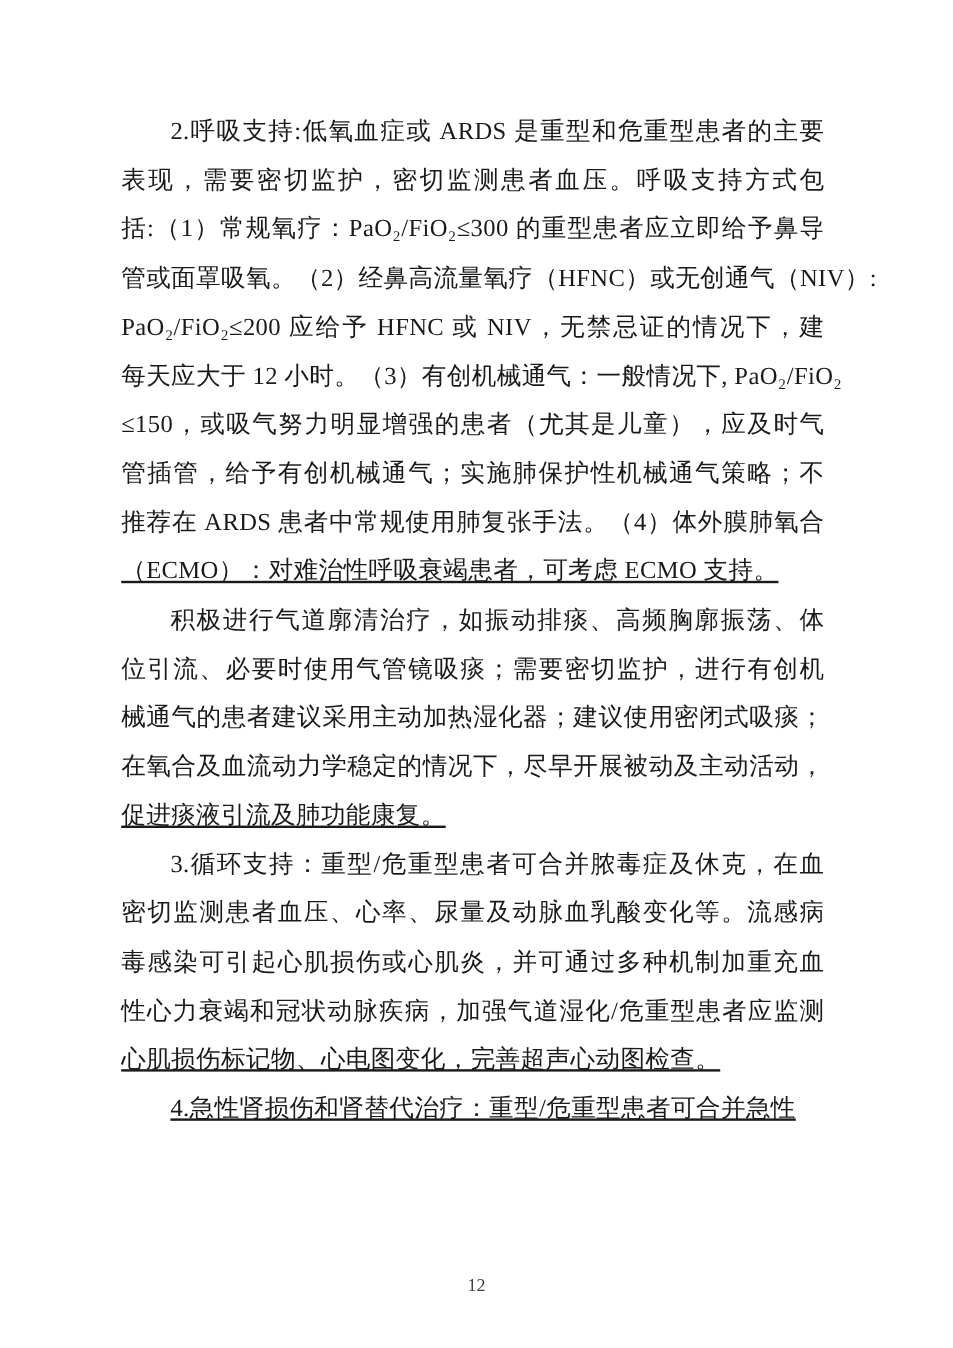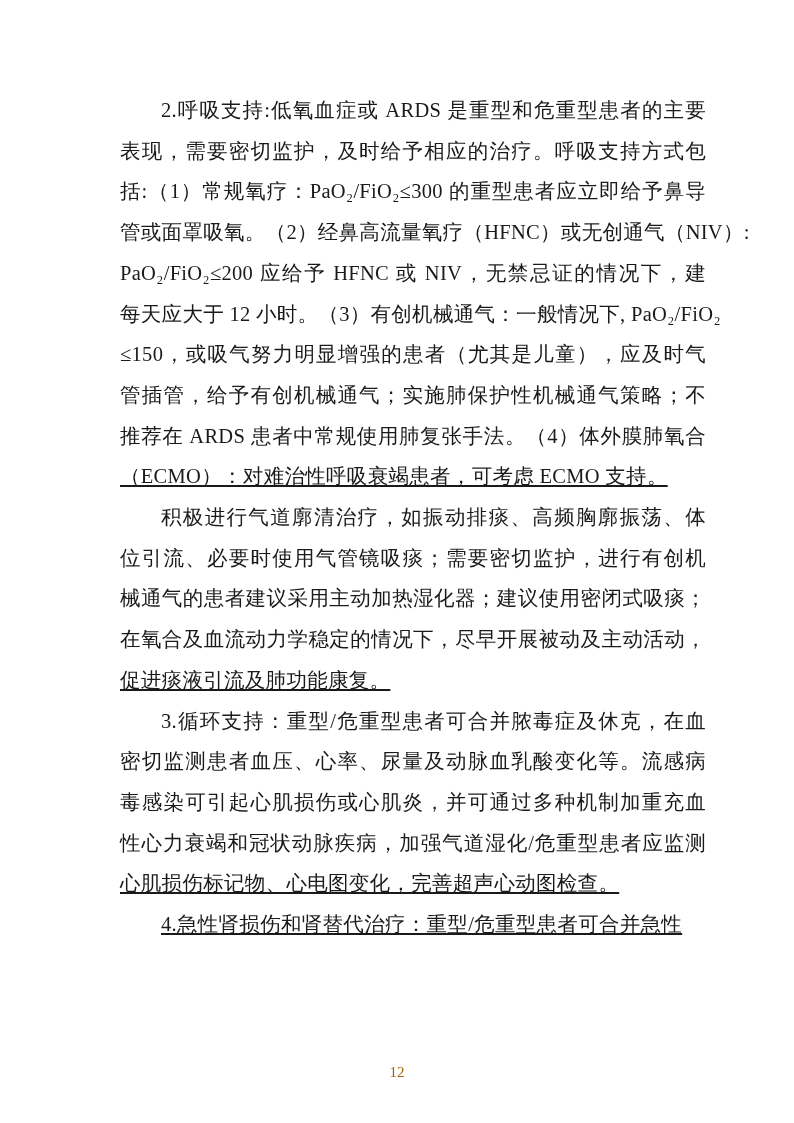--- a/index.html
+++ b/index.html
@@ -9,54 +9,54 @@
     width: 794px;
     height: 1123px;
     background: #ffffff;
     font-family: "Liberation Serif", "DejaVu Serif", serif;
     color: #1a1a1a;
     overflow: hidden;
   }
   .content {
     position: absolute;
     top: 90px;
-    left: 120px;
+    left: 101px;
     width: 586px;
   }
   .para { margin: 0; }
   .line {
     font-size: 20.5px;
     line-height: 40.7px;
     text-align: justify;
     text-align-last: justify;
     letter-spacing: 0.3px;
     white-space: nowrap;
   }
   .line.first { text-indent: 2em; }
   .line.last  { text-align-last: left; text-decoration: underline; }
   .page-number {
     position: absolute;
     top: 1064px;
     left: 0;
     width: 100%;
     text-align: center;
     font-size: 15px;
-    color: #a16207;
+    color: #404040;
     font-family: "Liberation Serif", "DejaVu Serif", serif;
   }
 </style>
 </head>
 <body>
 
 <div class="page">
   <div class="content">
 
     <div class="para">
       <div class="line first">2.呼吸支持:低氧血症或 ARDS 是重型和危重型患者的主要</div>
-      <div class="line">表现，需要密切监护，及时给予相应的治疗。呼吸支持方式包</div>
+      <div class="line">表现，需要密切监护，密切监测患者血压。呼吸支持方式包</div>
       <div class="line">括:（1）常规氧疗：PaO₂/FiO₂≤300 的重型患者应立即给予鼻导</div>
       <div class="line">管或面罩吸氧。（2）经鼻高流量氧疗（HFNC）或无创通气（NIV）:</div>
       <div class="line">PaO₂/FiO₂≤200 应给予 HFNC 或 NIV，无禁忌证的情况下，建</div>
       <div class="line">每天应大于 12 小时。（3）有创机械通气：一般情况下, PaO₂/FiO₂</div>
       <div class="line">≤150，或吸气努力明显增强的患者（尤其是儿童），应及时气</div>
       <div class="line">管插管，给予有创机械通气；实施肺保护性机械通气策略；不</div>
       <div class="line">推荐在 ARDS 患者中常规使用肺复张手法。（4）体外膜肺氧合</div>
       <div class="line last">（ECMO）：对难治性呼吸衰竭患者，可考虑 ECMO 支持。</div>
     </div>
 

